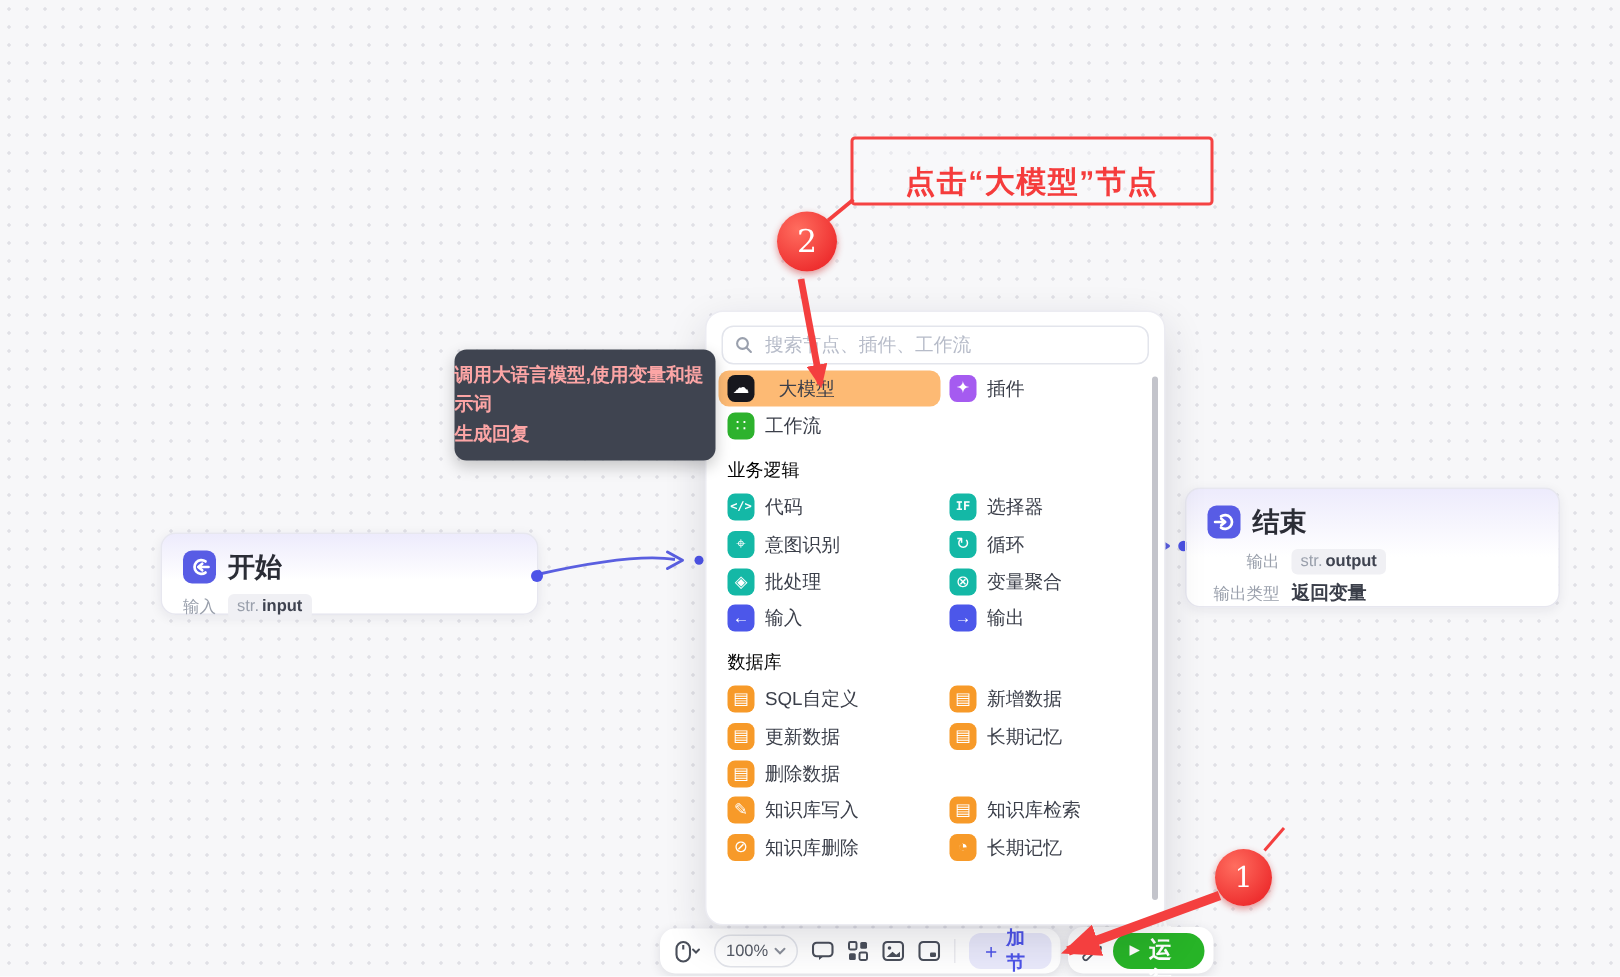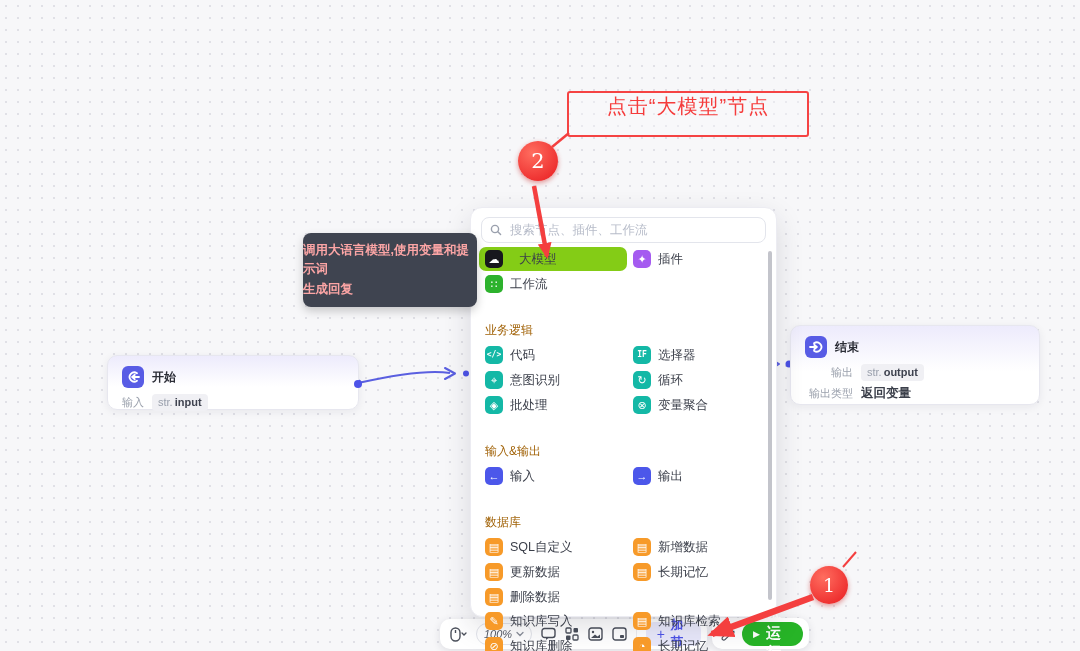--- a/index.html
+++ b/index.html
@@ -11,21 +11,21 @@
   svg.overlay{position:absolute;left:0;top:0;width:1080px;height:651px;pointer-events:none;}
   #edges{z-index:1;} #annot-lines{z-index:12;}
 
   
   .node{position:absolute;border:1px solid #e7e7ef;border-radius:10px;
     background:linear-gradient(180deg,#edebfc 0%,#ffffff 58%);
     box-shadow:0 2px 8px rgba(30,34,60,.07);z-index:2;}
   .node-head{display:flex;align-items:center;gap:8px;padding:10px 14px 4px;}
   .node-icon{width:22px;height:22px;border-radius:6px;background:#585ce5;display:flex;
     align-items:center;justify-content:center;flex:none;}
-  .node-title{font-size:12px;font-weight:bold;color:#2b2d36;}
+  .node-title{font-size:18px;font-weight:bold;color:#2b2d36;}
   .node-row{display:flex;align-items:center;gap:8px;padding:2px 14px;}
   .row-label{font-size:11px;color:#9aa0ac;}
   .lbl-col{display:inline-block;min-width:48px;text-align:right;}
   .tag{display:inline-flex;align-items:center;background:#f0f0f4;border-radius:4px;
     padding:1px 6px;font-size:11px;line-height:15px;}
   .tag .t-type{color:#9aa0ac;margin-right:2px;}
   .tag .t-val{color:#3f4350;font-weight:bold;}
   .plain-val{font-size:12.5px;font-weight:bold;color:#3b3f4a;}
   .port{position:absolute;width:8px;height:8px;border-radius:50%;background:#4d53e8;}
 
@@ -36,53 +36,53 @@
 
   
   .popup{position:absolute;left:470px;top:207px;width:307px;height:410px;z-index:5;
     background:#fff;border:1px solid #ececf2;border-radius:12px;
     box-shadow:0 10px 28px rgba(25,28,50,.14);box-sizing:border-box;padding:9px 8px 6px;}
   .search{display:flex;align-items:center;gap:6px;height:24px;margin:0 2px 4px;
     border:1px solid #e3e5ec;border-radius:8px;padding:0 8px;background:#fff;}
   .search input{border:none;outline:none;flex:1;font-size:12.5px;color:#3b3f4a;
     font-family:inherit;background:transparent;}
   .search input::placeholder{color:#b7bcc9;}
-  .section-title{font-size:12px;color:#a16207;margin:26px 6px 4px;}
+  .section-title{font-size:12px;color:#000000;margin:9px 6px 4px;}
   .item-grid{display:grid;grid-template-columns:148px 1fr;row-gap:1px;}
   .menu-item{display:flex;align-items:center;gap:7px;padding:3px 6px;border-radius:7px;cursor:pointer;}
-  .menu-item.selected{background:#84cc16;gap:16px;}
+  .menu-item.selected{background:#fdba74;gap:16px;}
   .mi-icon{width:18px;height:18px;border-radius:5px;flex:none;display:flex;align-items:center;
     justify-content:center;color:#fff;font-size:11px;line-height:1;}
   .mi-icon.txt{font-size:8px;font-weight:bold;font-family:"DejaVu Sans Mono",monospace;}
   .mi-label{font-size:12.5px;color:#3b3f4a;white-space:nowrap;}
   .popup-scrollbar{position:absolute;right:4px;top:43px;bottom:16px;width:4px;
     background:#b9bac2;border-radius:2px;opacity:.85;}
 
   
   .toolbar{position:absolute;display:flex;align-items:center;background:#fff;
     border-radius:10px;box-shadow:0 2px 8px rgba(30,34,60,.12);z-index:4;box-sizing:border-box;}
   .tb-left{left:440px;top:619px;width:267px;height:30px;padding:0 6px 0 10px;gap:9px;}
   .tb-right{left:712px;top:618px;width:97px;height:31px;padding:0 6px 0 9px;gap:7px;}
   .tb-ic{display:flex;align-items:center;justify-content:center;color:#4a4f5a;cursor:pointer;}
   .zoom-pill{display:flex;align-items:center;gap:4px;border:1px solid #e2e4ea;border-radius:11px;
-    height:20px;padding:0 7px;cursor:pointer;font-style:italic;}
+    height:20px;padding:0 7px;cursor:pointer;}
   .zoom-pill span{font-size:11px;color:#565b66;}
   .tb-divider{width:1px;height:16px;background:#ececf0;}
   .add-node-btn{display:flex;align-items:center;gap:6px;background:#e9e9fb;border-radius:8px;
     height:24px;padding:0 11px;cursor:pointer;}
   .add-node-btn .plus{color:#4d53e8;font-size:14px;line-height:1;}
   .add-node-btn .lbl{color:#4d53e8;font-size:12.5px;font-weight:bold;}
   .run-btn{display:flex;align-items:center;gap:6px;background:#27b427;border-radius:13px;
     height:24px;padding:0 11px;cursor:pointer;}
   .run-btn .play{color:#fff;font-size:9px;}
   .run-btn .lbl{color:#fff;font-size:15px;font-weight:bold;}
 
   
   .ann-box{position:absolute;border:2.5px solid #f54343;border-radius:3px;z-index:11;
-    display:flex;align-items:flex-start;justify-content:center;color:#f53c3c;font-weight:normal;
+    display:flex;align-items:flex-end;justify-content:center;color:#f53c3c;font-weight:bold;
     background:rgba(250,250,252,.35);letter-spacing:1px;}
   .ann-box.b2{left:567px;top:91px;width:238px;height:42px;font-size:20px;}
   .ann-box.b1{left:852px;top:515px;width:177px;height:37px;font-size:17px;border-width:2px;}
   .ann-circle{position:absolute;border-radius:50%;z-index:11;display:flex;align-items:center;
     justify-content:center;color:#fff;font-family:"DejaVu Serif",serif;
     background:radial-gradient(circle at 35% 30%,#ff6d5f,#ee2f2f 75%);
     box-shadow:0 2px 5px rgba(200,30,30,.45);}
   .ann-circle.c2{left:518px;top:141px;width:40px;height:40px;font-size:21px;}
   .ann-circle.c1{left:810px;top:566px;width:38px;height:38px;font-size:19px;}
 </style>
@@ -195,21 +195,20 @@
           </div>
           <div class="menu-item">
             <span class="mi-icon" style="background: rgb(20, 184, 166);">◈</span>
             <span class="mi-label">批处理</span>
           </div>
           <div class="menu-item">
             <span class="mi-icon" style="background: rgb(20, 184, 166);">⊗</span>
             <span class="mi-label">变量聚合</span>
           </div>
         </div>
-        <div class="section-title">输入&amp;输出</div>
         <div class="item-grid">
           <div class="menu-item">
             <span class="mi-icon" style="background: rgb(76, 87, 234);">←</span>
             <span class="mi-label">输入</span>
           </div>
           <div class="menu-item">
             <span class="mi-icon" style="background: rgb(76, 87, 234);">→</span>
             <span class="mi-label">输出</span>
           </div>
         </div>

